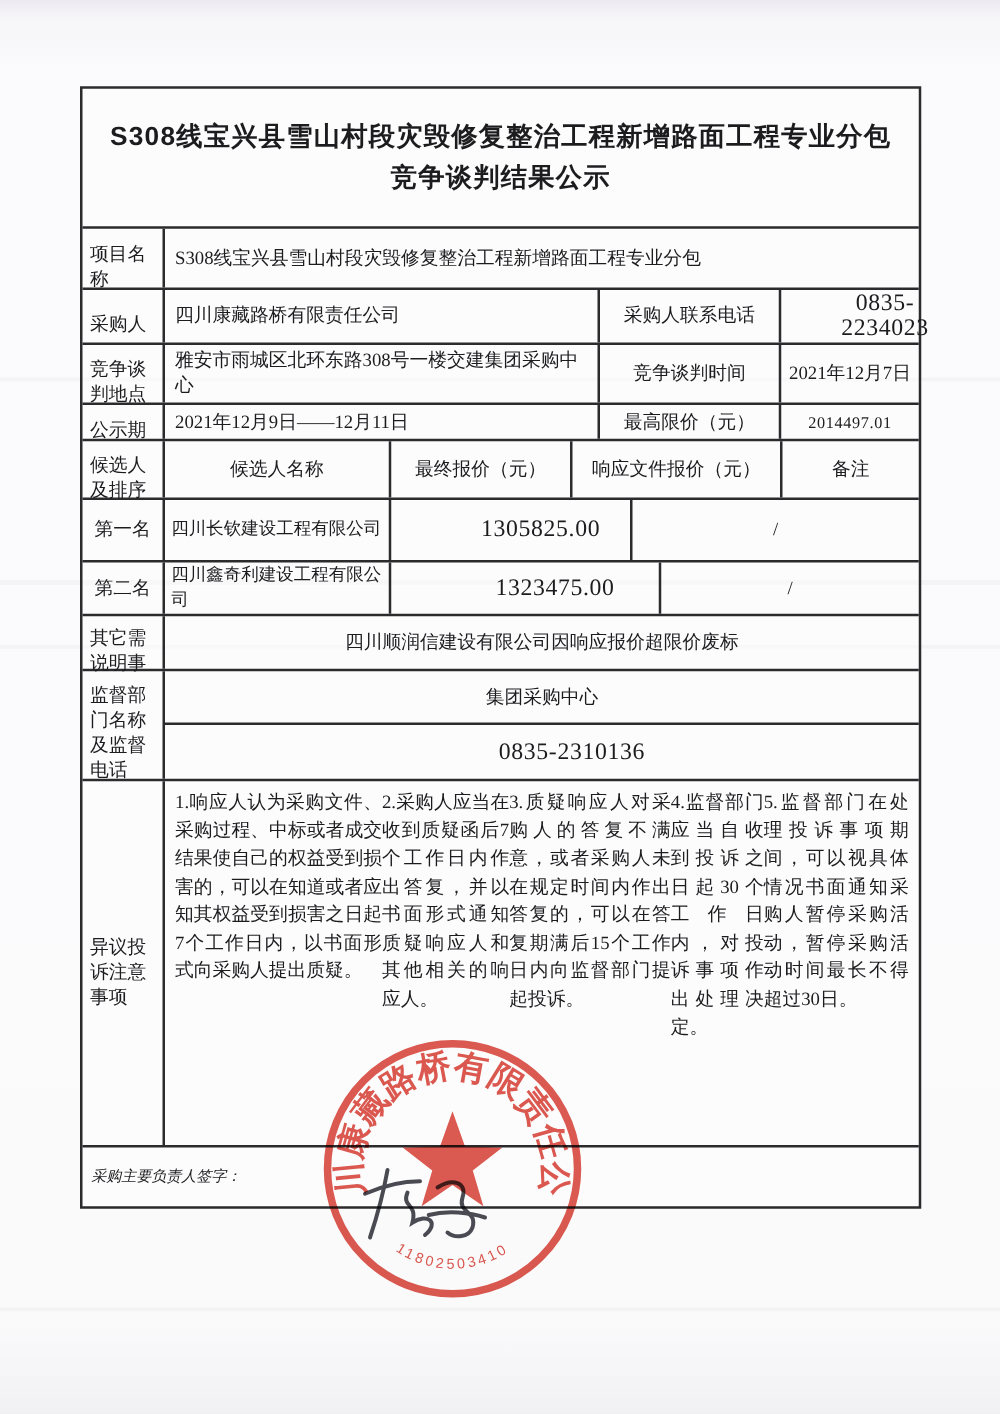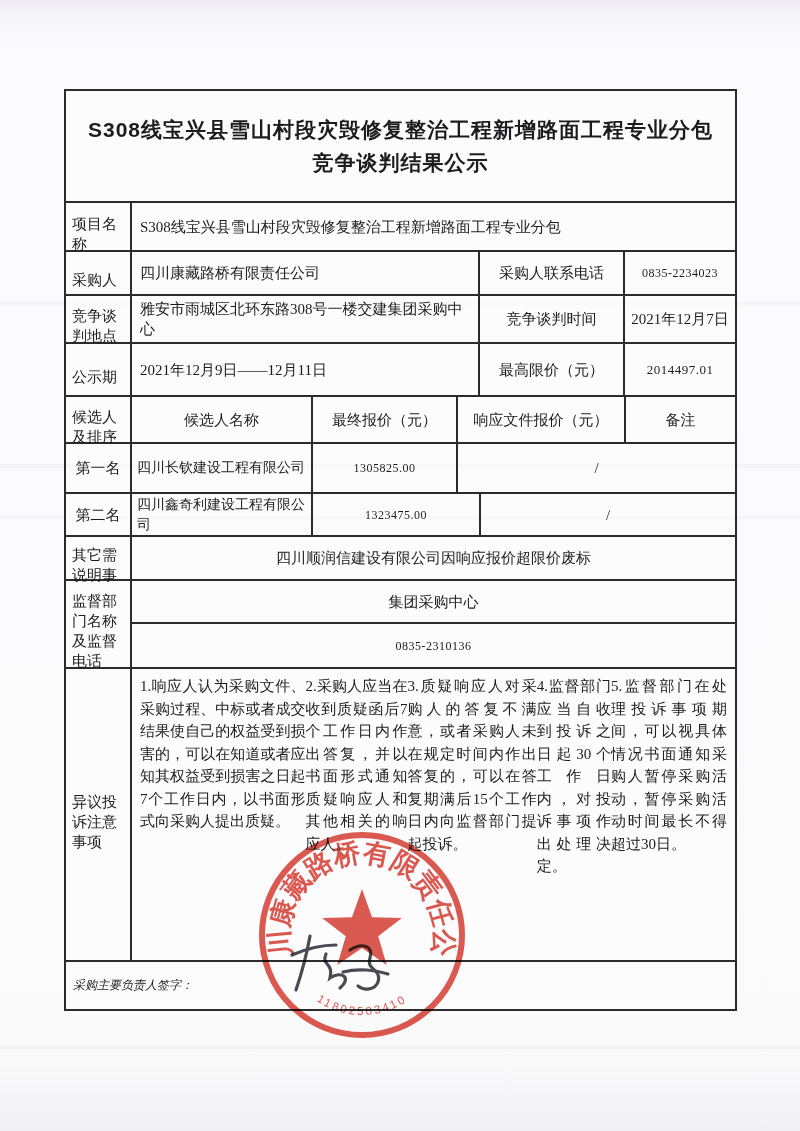--- a/index.html
+++ b/index.html
@@ -4,34 +4,34 @@
 <style>
   * { box-sizing: border-box; margin: 0; padding: 0; }
   body { background: #e9e8ec; font-family: "Liberation Serif", "DejaVu Serif", serif; }
   .scan-page {
     position: relative; width: 800px; height: 1131px; margin: 0 auto;
     background: linear-gradient(180deg, #eceaf0 0px, #f6f5f8 14px, #fbfafc 60px, #fafafb 1060px, #f1f0f3 1131px);
     overflow: hidden; color: #1c1c1e;
   }
   .streak { position: absolute; left: 0; width: 100%; pointer-events: none; background: rgba(110,110,125,0.05); }
   .doc-table {
-    position: absolute; left: 64px; top: 89px; width: 673px;
+    position: absolute; left: 64px; top: 69px; width: 673px;
     border: 2px solid #2b2b2d; background: rgba(255,255,255,0.45);
   }
   .row { display: flex; border-bottom: 2px solid #2b2b2d; align-items: stretch; }
   .row:last-child { border-bottom: none; }
   .cell { border-right: 2px solid #2b2b2d; display: flex; align-items: center; font-size: 15px; line-height: 20px; }
   .cell:last-child { border-right: none; }
   .label-cell { width: 66px; flex: 0 0 66px; padding: 16px 5px 2px 6px; }
   .val-left { padding-left: 8px; padding-right: 6px; justify-content: flex-start; }
   .val-center { justify-content: center; text-align: center; }
   .title-row { height: 112px; flex-direction: column; justify-content: center; align-items: center;
     font-family: "Liberation Sans", "DejaVu Sans", sans-serif; font-weight: bold; font-size: 21px;
     line-height: 33px; letter-spacing: 1px; text-align: center; }
-  .num { font-size: 12px; letter-spacing: 0.5px; }
+  .num { font-size: 19px; letter-spacing: 0.5px; margin-left: 48px; }
   .num-sm { font-size: 13px; letter-spacing: 0.5px; }
   .hdr { justify-content: center; text-align: center; }
   .notes-body { flex-direction: row; justify-content: center; align-items: flex-start; padding: 6px 8px; }
   .notes-body .line { font-size: 15px; line-height: 22.5px; text-align: justify; }
   .sig-row { height: 47px; display: flex; align-items: center; padding-left: 7px; font-size: 12px; font-style: italic; }
   .seal { position: absolute; left: 250px; top: 823px; width: 224px; height: 224px;
     mix-blend-mode: multiply; opacity: 0.93; pointer-events: none; }
   .signature-ink { position: absolute; left: 288px; top: 928px; width: 120px; height: 70px;
     mix-blend-mode: multiply; pointer-events: none; }
 </style>
@@ -63,21 +63,21 @@
       <div class="cell val-center num" style="flex:1">0835-2234023</div>
     </div>
 
     <div class="row" style="height:48px">
       <div class="cell label-cell">竞争谈判地点</div>
       <div class="cell val-left" style="width:348px;flex:0 0 348px">雅安市雨城区北环东路308号一楼交建集团采购中心</div>
       <div class="cell val-center" style="width:145px;flex:0 0 145px">竞争谈判时间</div>
       <div class="cell val-center" style="flex:1">2021年12月7日</div>
     </div>
 
-    <div class="row" style="height:53px">
+    <div class="row" style="height:29px">
       <div class="cell label-cell">公示期</div>
       <div class="cell val-left" style="width:348px;flex:0 0 348px">2021年12月9日——12月11日</div>
       <div class="cell val-center" style="width:145px;flex:0 0 145px">最高限价（元）</div>
       <div class="cell val-center num-sm" style="flex:1">2014497.01</div>
     </div>
 
     <div class="row" style="height:47px">
       <div class="cell label-cell">候选人及排序</div>
       <div class="cell hdr" style="width:181px;flex:0 0 181px">候选人名称</div>
       <div class="cell hdr" style="width:145px;flex:0 0 145px">最终报价（元）</div>

